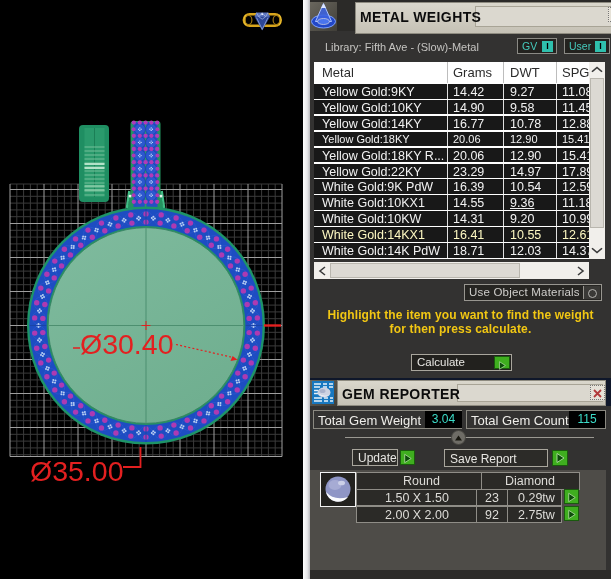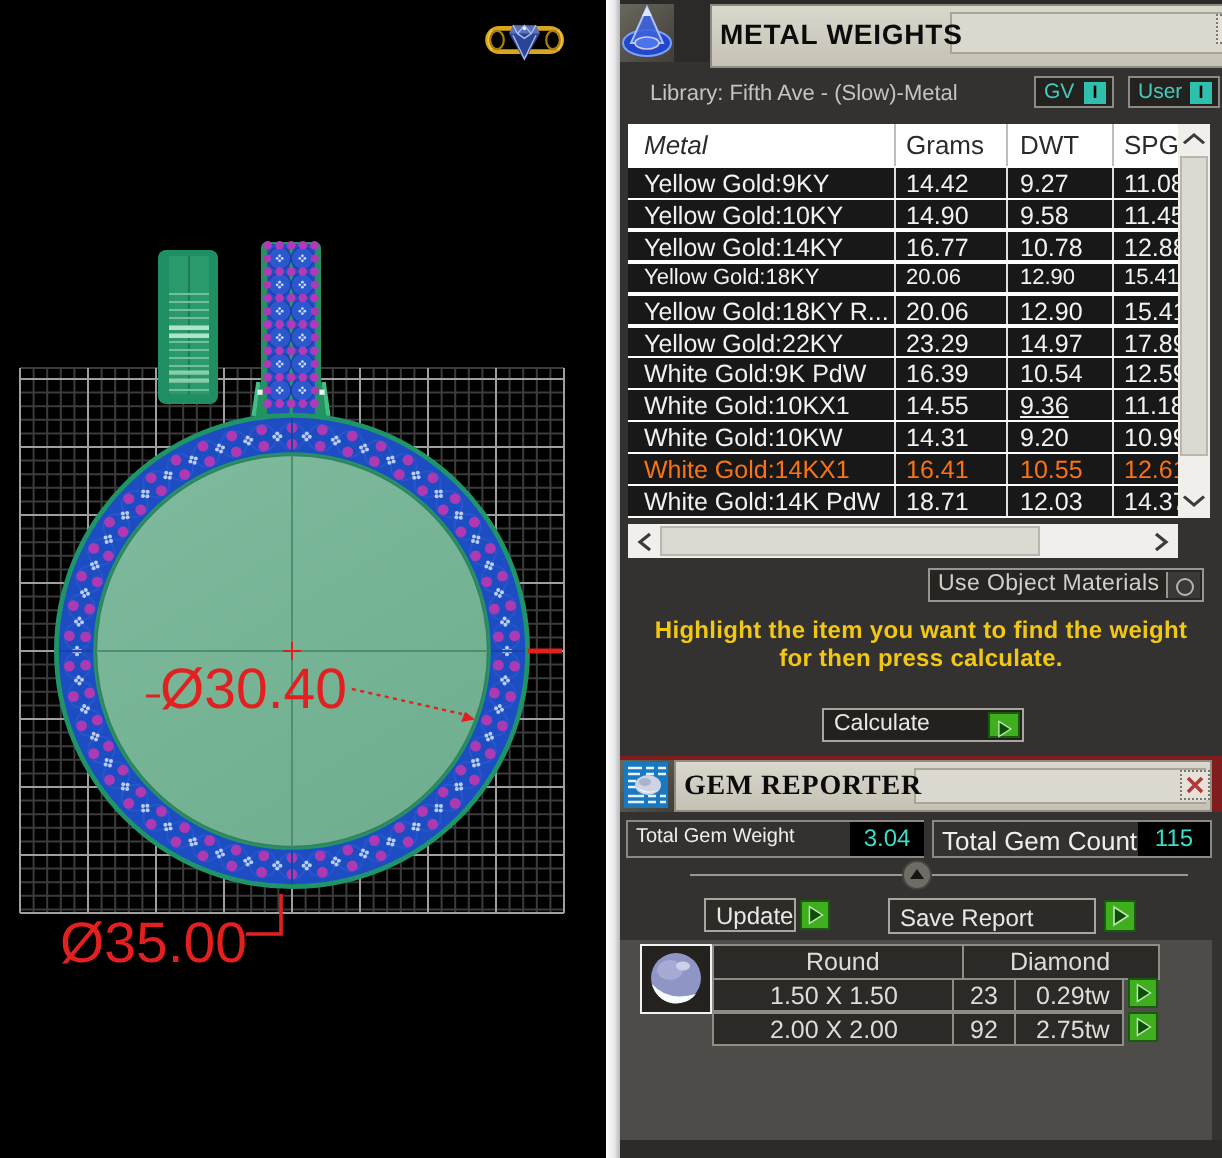--- a/index.html
+++ b/index.html
@@ -503,21 +503,21 @@
   <span class="abs" style="left:15px;top:41px;font-size:11px;color:#c5c4c1;">Library: Fifth Ave - (Slow)-Metal</span>
   <div class="abs" style="left:207px;top:38px;width:40px;height:16px;background:#23221f;border:1px solid #8b8a85;box-sizing:border-box;">
     <span class="abs" style="left:4px;top:1px;font-size:10.5px;color:#45cabc;">GV</span>
     <div class="abs" style="left:24px;top:1.5px;width:11px;height:11px;background:#2fc0ad;color:#000;font-size:9px;font-weight:bold;text-align:center;line-height:11px;">I</div>
   </div>
   <div class="abs" style="left:254px;top:38px;width:46px;height:16px;background:#23221f;border:1px solid #8b8a85;box-sizing:border-box;">
     <span class="abs" style="left:4px;top:1px;font-size:10.5px;color:#45cabc;">User</span>
     <div class="abs" style="left:30px;top:1.5px;width:11px;height:11px;background:#2fc0ad;color:#000;font-size:9px;font-weight:bold;text-align:center;line-height:11px;">I</div>
   </div>
   <div class="abs" style="left:4px;top:62px;width:275px;height:22px;background:#ffffff;color:#2b2b2b;font-size:13px;">
-    <span class="abs" style="left:8px;top:3px;font-style:italic;">Metal</span>
+    <span class="abs" style="left:8px;top:3px;">Metal</span>
     <span class="abs" style="left:139px;top:3px;">Grams</span>
     <span class="abs" style="left:196px;top:3px;">DWT</span>
     <span class="abs" style="left:248px;top:3px;">SPG</span>
     <span class="abs" style="left:133px;top:0;width:1px;height:100%;background:#bdbdbd;"></span>
     <span class="abs" style="left:189px;top:0;width:1px;height:100%;background:#bdbdbd;"></span>
     <span class="abs" style="left:242px;top:0;width:1px;height:100%;background:#bdbdbd;"></span>
   </div>
   <div class="abs" style="left:4px;top:83px;width:275px;height:175.9px;background:#ffffff;"></div>
   <div style="position:absolute;left:4px;top:84.0px;width:275px;height:14.5px;background:#181818;color:#f2f2f2;font-size:12.5px;">
       <span style="position:absolute;left:8px;top:1px;">Yellow Gold:9KY</span>
@@ -593,21 +593,21 @@
     </div>
     <div style="position:absolute;left:4px;top:211.2px;width:275px;height:14.5px;background:#181818;color:#f2f2f2;font-size:12.5px;">
       <span style="position:absolute;left:8px;top:1px;">White Gold:10KW</span>
       <span style="position:absolute;left:139px;top:1px;">14.31</span>
       <span style="position:absolute;left:196px;top:1px;">9.20</span>
       <span style="position:absolute;left:248px;top:1px;">10.99</span>
       <span style="position:absolute;left:133px;top:0;width:1px;height:100%;background:#e0e0e0;"></span>
       <span style="position:absolute;left:189px;top:0;width:1px;height:100%;background:#e0e0e0;"></span>
       <span style="position:absolute;left:242px;top:0;width:1px;height:100%;background:#e0e0e0;"></span>
     </div>
-    <div style="position:absolute;left:4px;top:227.1px;width:275px;height:14.5px;background:#181818;color:#f97316;font-size:12.5px;">
+    <div style="position:absolute;left:4px;top:227.1px;width:275px;height:14.5px;background:#181818;color:#fef9c3;font-size:12.5px;">
       <span style="position:absolute;left:8px;top:1px;">White Gold:14KX1</span>
       <span style="position:absolute;left:139px;top:1px;">16.41</span>
       <span style="position:absolute;left:196px;top:1px;">10.55</span>
       <span style="position:absolute;left:248px;top:1px;">12.61</span>
       <span style="position:absolute;left:133px;top:0;width:1px;height:100%;background:#e0e0e0;"></span>
       <span style="position:absolute;left:189px;top:0;width:1px;height:100%;background:#e0e0e0;"></span>
       <span style="position:absolute;left:242px;top:0;width:1px;height:100%;background:#e0e0e0;"></span>
     </div>
     <div style="position:absolute;left:4px;top:243.0px;width:275px;height:14.5px;background:#181818;color:#f2f2f2;font-size:12.5px;">
       <span style="position:absolute;left:8px;top:1px;">White Gold:14K PdW</span>
@@ -643,21 +643,21 @@
       <div style="width:7px;height:7px;border:1px solid #b5b4b0;border-radius:50%;margin:2.5px auto;"></div>
     </div>
   </div>
   <div class="abs" style="left:101px;top:354px;width:101px;height:17px;background:#22211e;border:1px solid #a9a69d;box-sizing:border-box;">
     <span class="abs" style="left:5px;top:1px;font-size:11.5px;color:#e8e7e3;">Calculate</span>
   </div>
   <div style="position:absolute;left:184px;top:356px;width:16px;height:13px;background:#3fae1f;border:1px solid #1a5a0e;box-sizing:border-box;"><svg width="14" height="11" viewBox="0 0 14 13">
         <polygon points="4,2 11,6.5 4,11" fill="#0d4d0a" stroke="#bfe8b0" stroke-width="0.8"></polygon>
       </svg></div>
 
-  <div class="abs" style="left:0;top:378px;width:301px;height:28px;background:#7f1d1d;font-family:Liberation Serif, serif;">
+  <div class="abs" style="left:0;top:378px;width:301px;height:28px;background:#0f172a;">
     <div class="abs" style="left:0;top:2px;width:27px;height:26px;background:linear-gradient(135deg,#6a675e,#403e38);"><svg width="27" height="26" viewBox="0 0 27 26">
         <rect x="2" y="1" width="22" height="23" fill="#1878c0"></rect>
         <g stroke="#e8f2fa" stroke-width="1.3">
           <path d="M4 4h7 M4 7h6 M13 4h4 M19 4h4 M13 7h4 M19 7h4"></path>
           <path d="M4 18h8 M4 21h8 M14 18h4 M20 18h3 M14 21h4 M20 21h3"></path>
           <path d="M4 10.5h4 M4 13.5h4"></path>
         </g>
         <ellipse cx="14" cy="12.5" rx="6.5" ry="5" fill="#cdd3e2"></ellipse>
         <path d="M8.5 13.5 A 6.5 5 0 0 0 19.5 14.5 Q14.5 17.5 8.5 13.5 Z" fill="#f4f7fb"></path>
         <ellipse cx="12.5" cy="11" rx="3" ry="2" fill="#aab3cc"></ellipse>
@@ -666,21 +666,21 @@
       <div class="abs" style="left:119px;top:3px;width:146px;height:18px;background:#dbd8cf;border:1px solid #a8a496;border-right:none;box-sizing:border-box;"></div>
       <div class="abs" style="left:252px;top:4px;width:15px;height:15px;background:#e6e2d8;border:1px dotted #777;box-sizing:border-box;">
         <svg width="13" height="13" viewBox="0 0 13 13">
             <path d="M3 3 L10 10 M10 3 L3 10" stroke="#b23a3a" stroke-width="1.8"></path>
           </svg>
       </div>
       <span class="abs" style="left:4px;top:5px;font-size:14px;font-weight:bold;color:#0c0c0c;letter-spacing:0.4px;">GEM REPORTER</span>
     </div>
   </div>
   <div class="abs" style="left:3px;top:410px;width:149px;height:19px;border:1px solid #8a8880;box-sizing:border-box;">
-    <span class="abs" style="left:4px;top:2px;font-size:10px;color:#efeeea;">Total Gem Weight</span>
+    <span class="abs" style="left:4px;top:2px;font-size:13px;color:#efeeea;">Total Gem Weight</span>
     <div class="abs" style="left:111px;top:0px;width:37px;height:17px;background:#000;color:#3bdcc8;font-size:12px;text-align:center;line-height:17px;">3.04</div>
   </div>
   <div class="abs" style="left:156px;top:410px;width:140px;height:19px;border:1px solid #8a8880;box-sizing:border-box;">
     <span class="abs" style="left:4px;top:2px;font-size:13px;color:#efeeea;">Total Gem Count</span>
     <div class="abs" style="left:102px;top:0px;width:36px;height:17px;background:#000;color:#3bdcc8;font-size:12px;text-align:center;line-height:17px;">115</div>
   </div>
   <div class="abs" style="left:35px;top:437px;width:249px;height:1px;background:#9a9892;"></div>
   <div class="abs" style="left:141px;top:430px;width:15px;height:15px;border-radius:50%;background:#6e6c66;border:1px solid #45443f;box-sizing:border-box;">
     <svg width="13" height="13" viewBox="0 0 13 13">
         <polygon points="6.5,3.5 10,8.5 3,8.5" fill="#17160f"></polygon>

